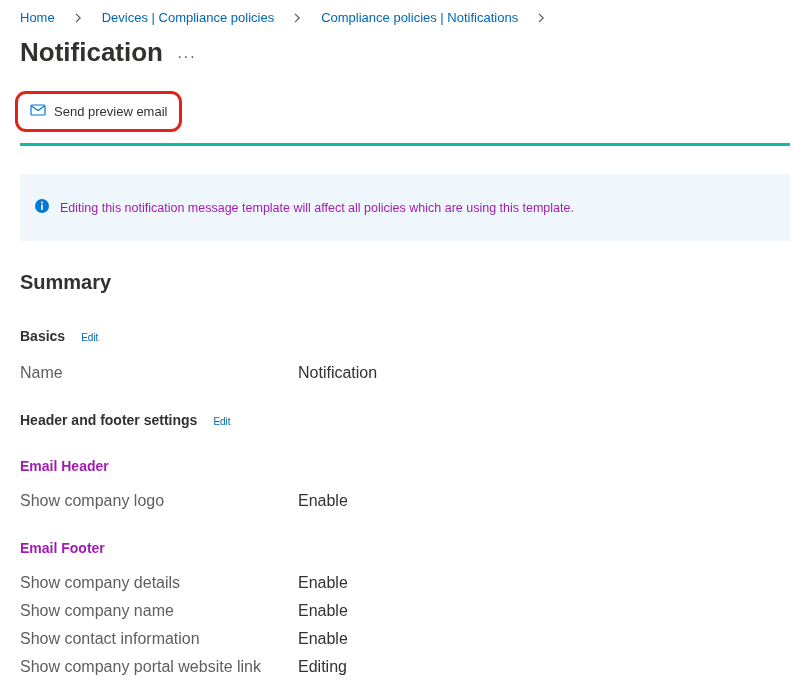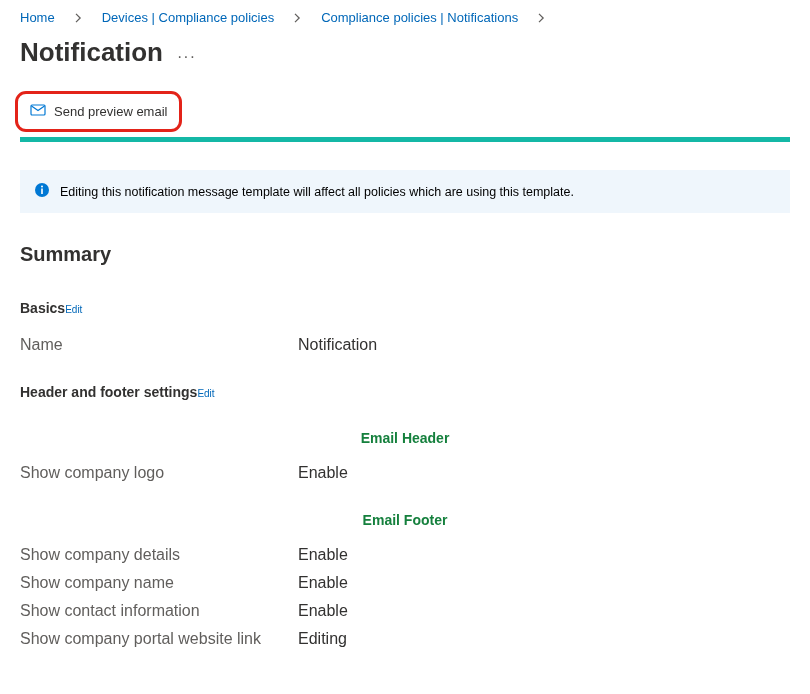--- a/index.html
+++ b/index.html
@@ -45,22 +45,22 @@
       color: #605e5c;
       font-size: 16px;
       cursor: pointer;
       letter-spacing: 1px;
       position: relative;
       top: 4px;
     }
     .toolbar {
       display: flex;
       align-items: center;
-      padding-bottom: 10px;
-      border-bottom: 5px solid #14b8a6;
+      padding-bottom: 16px;
+      border-bottom: 3px solid #14b8a6;
       margin-bottom: 28px;
     }
     .send-btn {
       display: inline-flex;
       align-items: center;
       gap: 8px;
       padding: 6px 10px;
       font-size: 13px;
       color: #323130;
       background: #fff;
@@ -69,36 +69,36 @@
       outline: 3px solid #e32319;
       outline-offset: 2px;
       border-radius: 6px;
     }
     .send-btn svg { width: 16px; height: 16px; }
     .info-banner {
       display: flex;
       align-items: center;
       gap: 10px;
       background: #eff6fc;
-      padding: 12px 14px;
+      padding: 24px 14px;
       font-size: 12.5px;
       margin-bottom: 30px;
-      color: #000000;
+      color: #a21caf;
     }
     .info-banner svg { flex-shrink: 0; width: 16px; height: 16px; }
     h2.summary {
       font-size: 20px;
       font-weight: 600;
       margin-bottom: 34px;
       color: #323130;
     }
     .section-heading {
       display: flex;
       align-items: baseline;
-      gap: 0;
+      gap: 16px;
       margin-bottom: 20px;
     }
     .section-heading .label {
       font-size: 14px;
       font-weight: 600;
       color: #323130;
     }
     .edit-link {
       color: #0067b8;
       font-size: 10px;
@@ -115,22 +115,21 @@
       color: #605e5c;
     }
     .kv-row .v {
       color: #323130;
     }
     .sub-heading {
       font-size: 14px;
       font-weight: 600;
       margin-top: 30px;
       margin-bottom: 18px;
-      color: #15803d;
-      text-align: center;
+      color: #a21caf;
     }
     .section-gap { margin-top: 30px; }
   </style>
 </head>
 <body>
 
 <div class="container">
 
   <nav class="breadcrumb">
     <a>Home</a>

